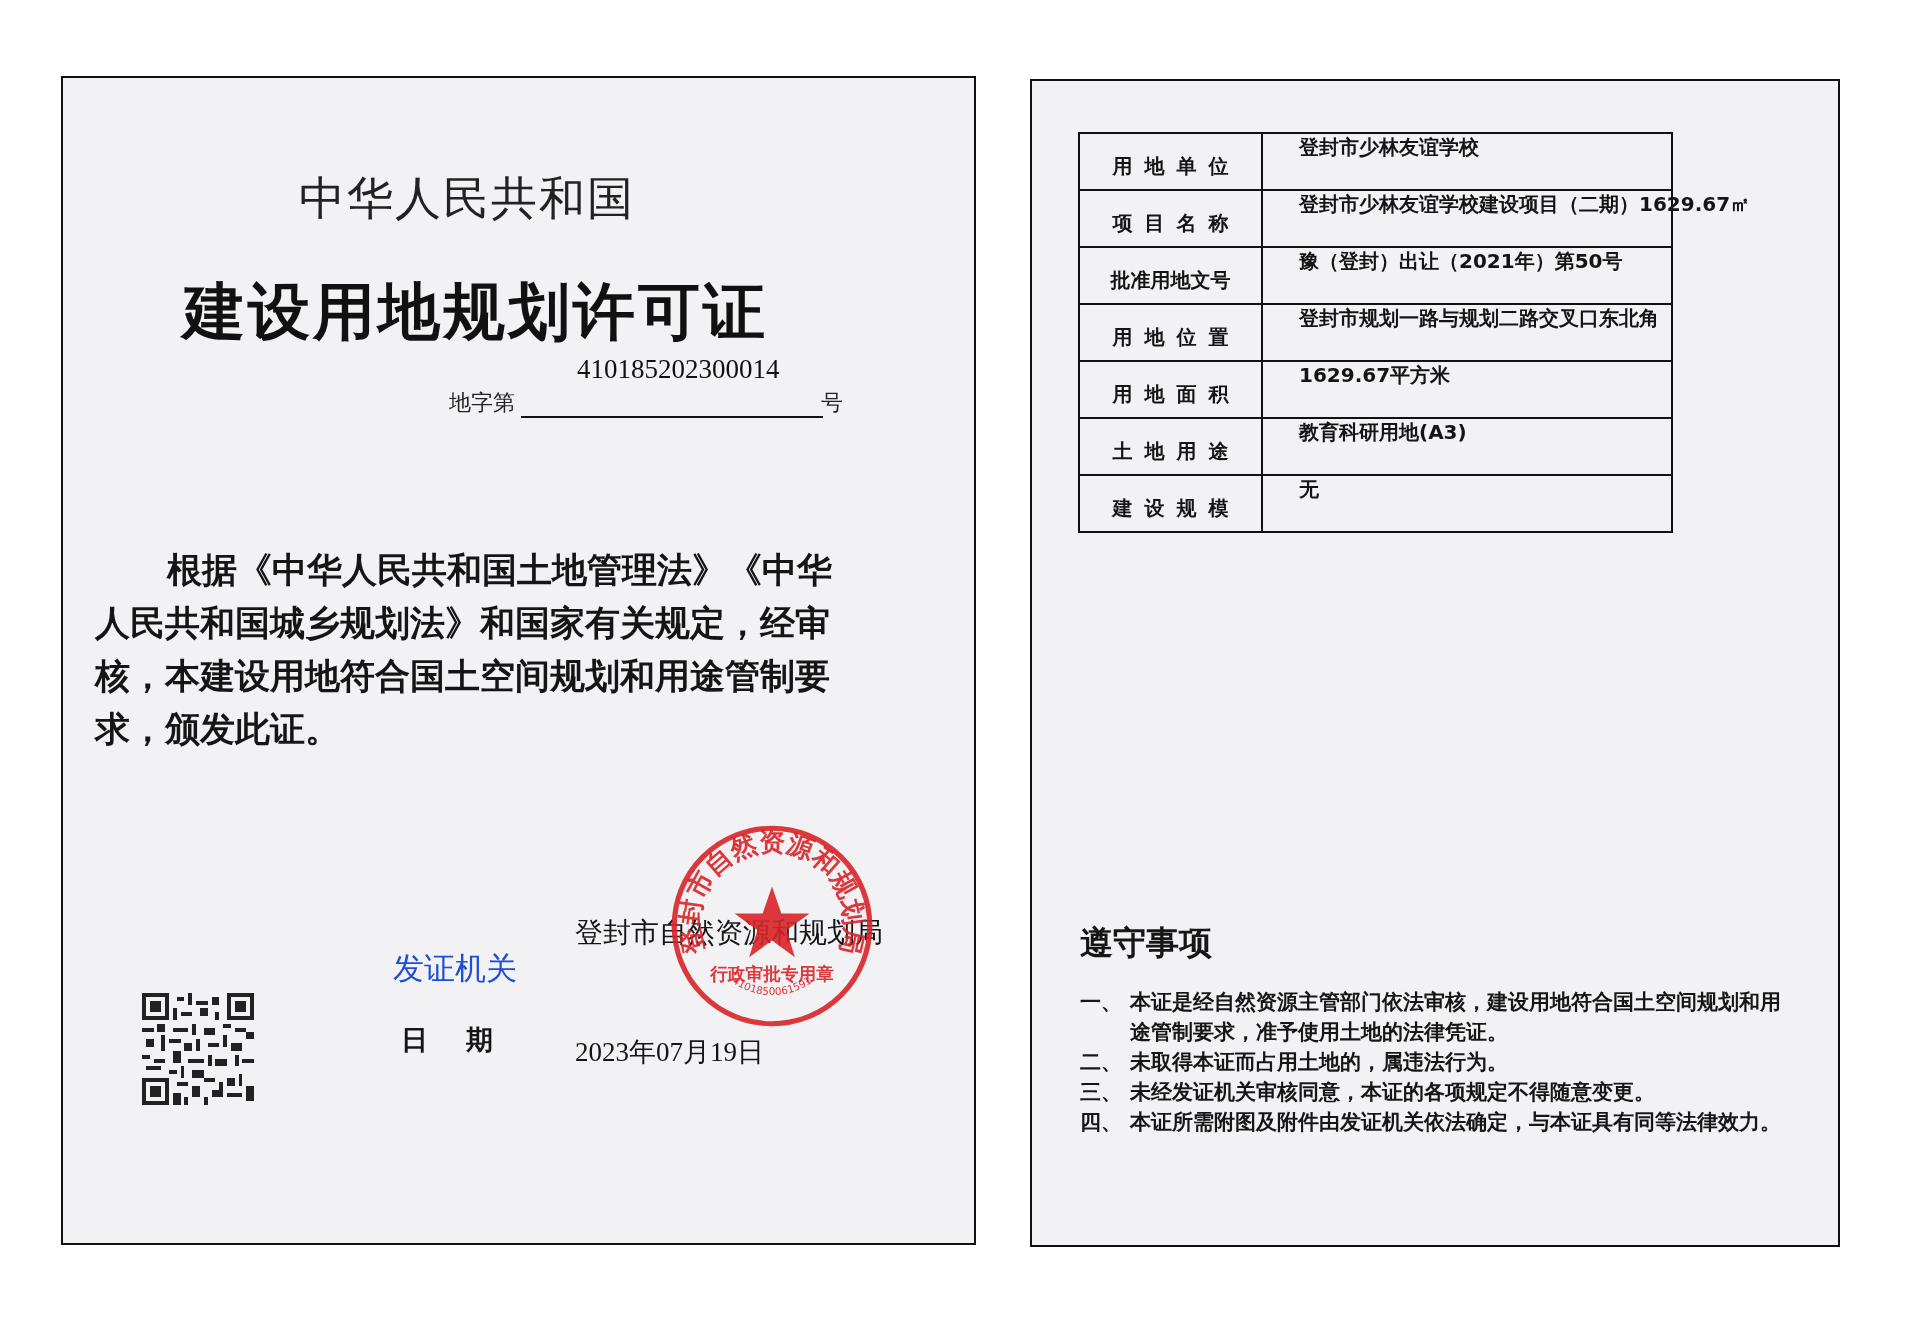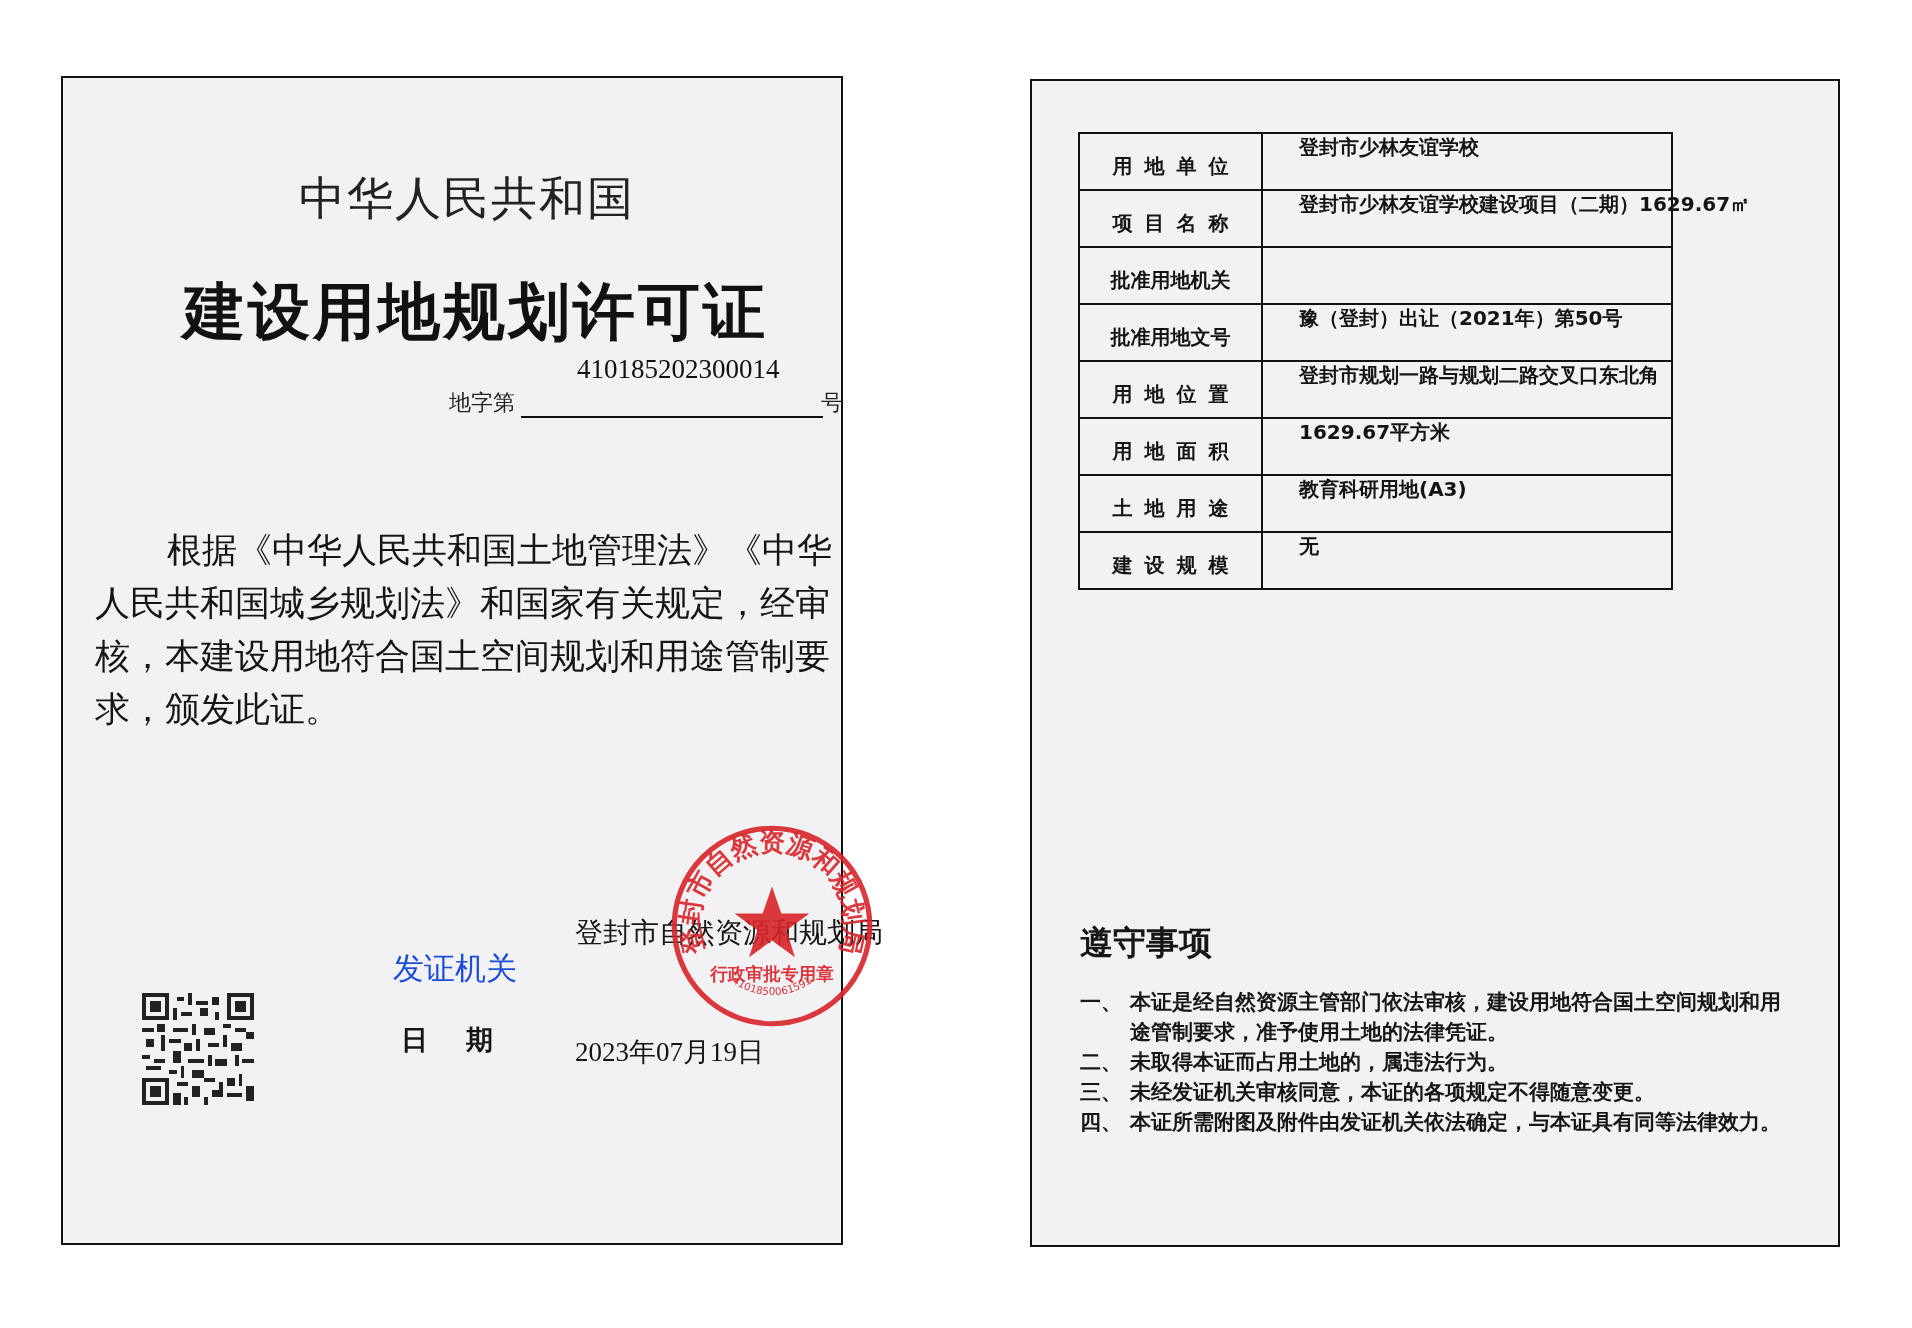--- a/index.html
+++ b/index.html
@@ -7,35 +7,35 @@
       width:1912px; height:1328px; position:relative; overflow:hidden;
       background:#ffffff;
       font-family:"DejaVu Sans", sans-serif;
       color:#1a1a1a;
     }
     .page {
       position:absolute; background:#f2f1f3;
       border:2px solid #111;
       box-sizing:border-box;
     }
-    #left-page { left:61px; top:76px; width:782px; height:1169px; }
+    #left-page { left:61px; top:76px; width:915px; height:1169px; }
     #right-page { left:1030px; top:79px; width:810px; height:1168px; }
 
     .abs { position:absolute; white-space:nowrap; }
 
     
     .country { left:236px; top:90px; font-size:46px; letter-spacing:2px; color:#222; }
     .title { left:120px; top:192px; font-size:62px; font-weight:bold; letter-spacing:3px; color:#111; }
     .permit-no { left:514px; top:276px; font-family:"Liberation Serif","DejaVu Serif",serif; font-size:27px; color:#111; }
     .permit-prefix { left:386px; top:310px; font-size:22px; color:#222; }
     .permit-line { left:458px; top:338px; width:302px; height:0; border-top:2px solid #111; }
     .permit-suffix { left:758px; top:310px; font-size:22px; color:#222; }
     .body-text {
-      left:32px; top:446px; width:740px; white-space:normal;
-      font-size:35px; line-height:53px; color:#151515; font-weight:normal;
+      left:32px; top:466px; width:740px; white-space:normal;
+      font-size:35px; line-height:53px; color:#151515; font-weight:bold;
     }
     .body-text .indent { display:inline-block; width:72px; }
     .issuer-label { left:330px; top:870px; font-size:31px; color:#1d4ed8; }
     .date-label { left:338px; top:944px; font-size:27px; color:#151515; letter-spacing:38px;font-weight:bold; }
     .issuer-value { left:512px; top:836px; font-size:28px; color:#151515; }
     .date-value { left:512px; top:956px; font-size:27px; font-family:"Liberation Serif","DejaVu Serif",serif; color:#151515; }
     .qr { left:79px; top:915px; width:112px; height:112px; }
 
     .stamp { left:605px; top:744px; width:208px; height:208px; }
 
@@ -170,24 +170,20 @@
     <tbody>
       <tr>
         <td class="lbl spaced">用地单位</td>
         <td class="val">登封市少林友谊学校</td>
       </tr>
       <tr>
         <td class="lbl spaced">项目名称</td>
         <td class="val">登封市少林友谊学校建设项目（二期）1629.67㎡</td>
       </tr>
       <tr>
-        <td class="lbl">批准用地机关</td>
-        <td class="val"></td>
-      </tr>
-      <tr>
         <td class="lbl">批准用地文号</td>
         <td class="val">豫（登封）出让（2021年）第50号</td>
       </tr>
       <tr>
         <td class="lbl spaced">用地位置</td>
         <td class="val">登封市规划一路与规划二路交叉口东北角</td>
       </tr>
       <tr>
         <td class="lbl spaced">用地面积</td>
         <td class="val">1629.67平方米</td>

